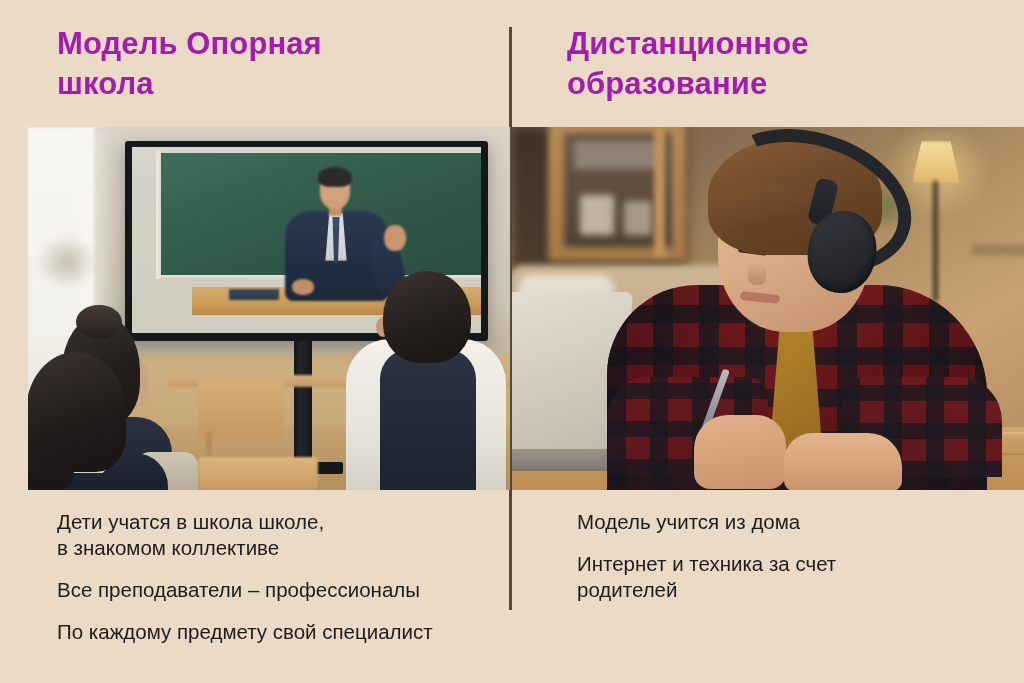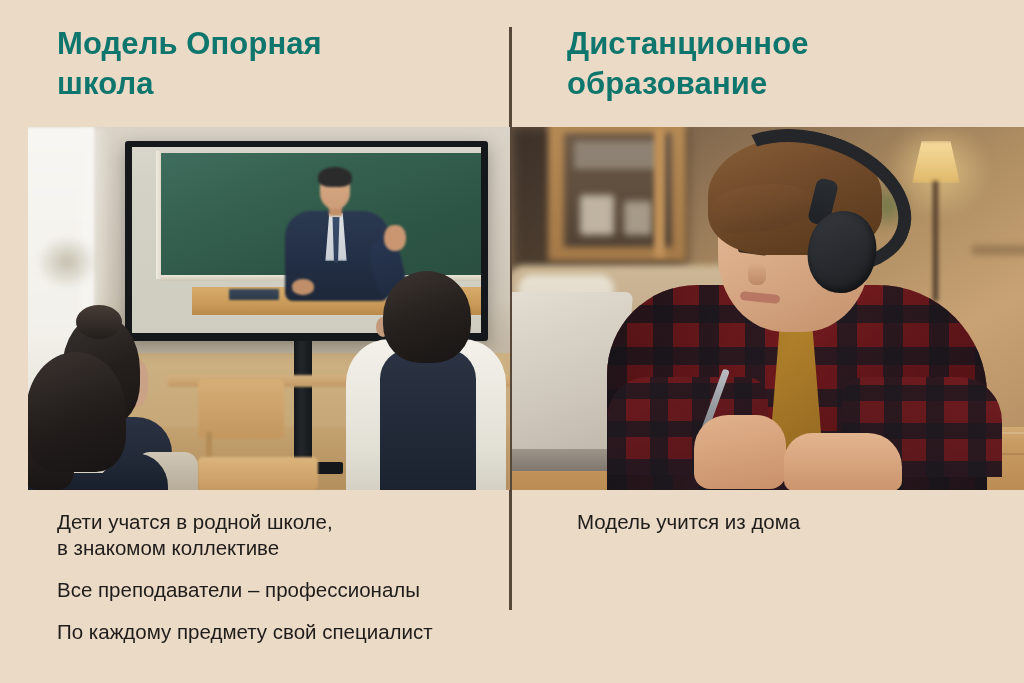--- a/index.html
+++ b/index.html
@@ -12,21 +12,21 @@
   .poster{position:relative;width:1024px;height:683px;background:#ebdac6;}
 
   
   .divider{
     position:absolute;left:509px;top:27px;width:3px;height:583px;
     background:#4a3b2c;opacity:.92;
   }
 
   
   .heading{
-    position:absolute;color:#0f766e;font-weight:700;
+    position:absolute;color:#a21caf;font-weight:700;
     font-size:31px;line-height:40px;letter-spacing:.1px;
     white-space:pre-line;
   }
   .heading.left{left:57px;top:24px;width:430px;}
   .heading.right{left:567px;top:24px;width:430px;}
 
   
   .photo{position:absolute;overflow:hidden;}
   .photo.left{left:28px;top:127px;width:482px;height:363px;}
   .photo.right{left:512px;top:127px;width:512px;height:363px;}
@@ -398,23 +398,25 @@
       <div class="hm-hp-cup"></div>
 
       <div class="hm-pen"></div>
       <div class="hm-pentip"></div>
       <div class="hm-handL"></div>
       <div class="hm-handR"></div>
     </div>
   </div>
 
   <div class="bullets left">
-    <p>Дети учатся в родной школе,
+    <p>Дети учатся в школа школе,
 в знакомом коллективе</p>
     <p>Все преподаватели – профессионалы</p>
     <p>По каждому предмету свой специалист</p>
   </div>
 
   <div class="bullets right">
     <p>Модель учится из дома</p>
+    <p>Интернет и техника за счет
+родителей</p>
   </div>
 
 </div>
 
 </body></html>

